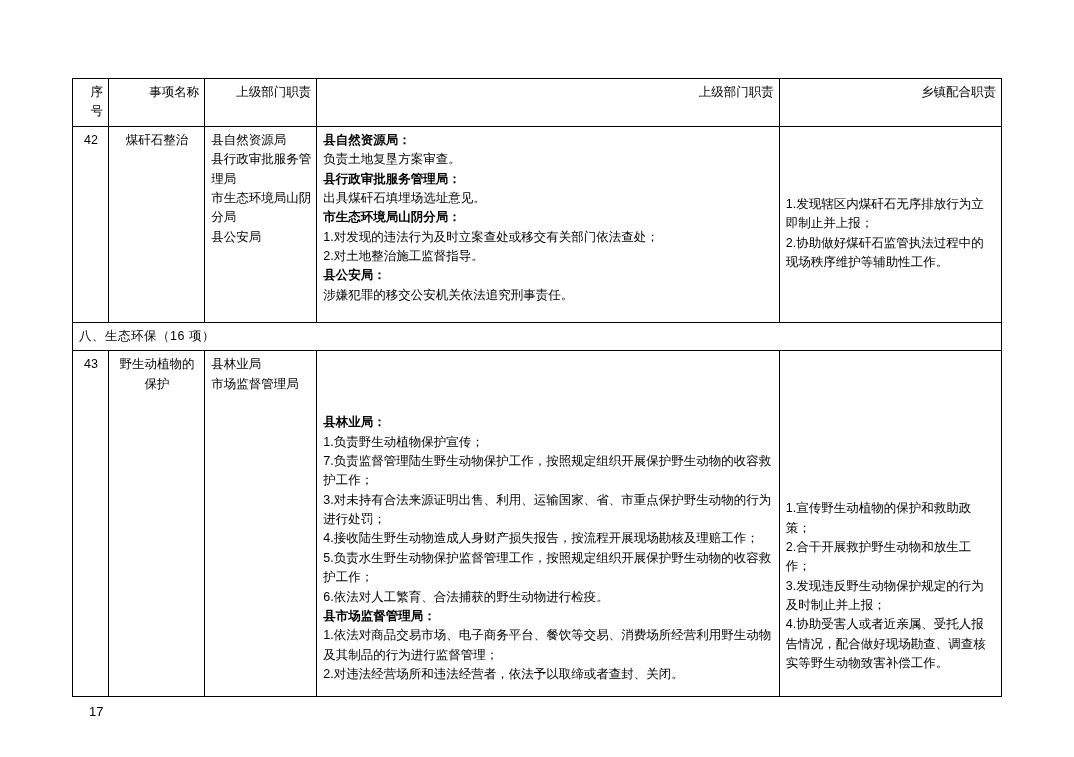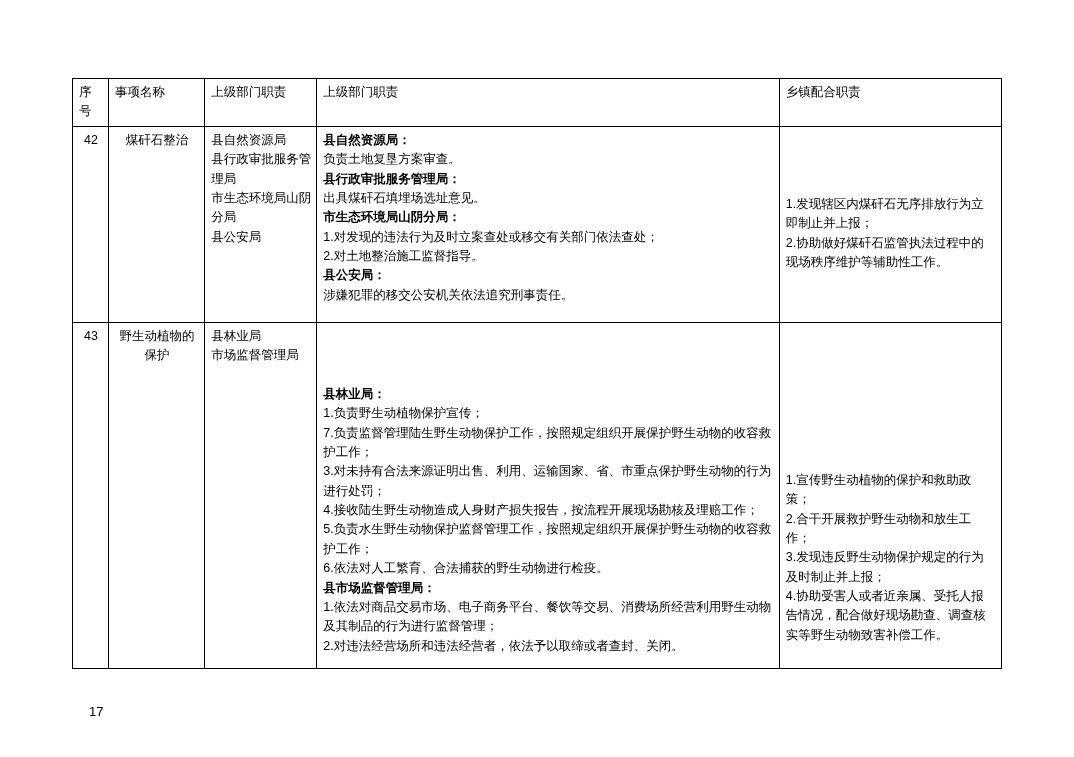--- a/index.html
+++ b/index.html
@@ -34,21 +34,21 @@
     line-height: 1.55;
     font-weight: normal;
   }
   .col-no    { width: 36px; }
   .col-item  { width: 96px; }
   .col-dept  { width: 112px; margin-top: 37px; }
   .col-duty  { width: 462px; }
   .col-town  { width: 222px; }
 
   thead td {
-    text-align: left;
+    text-align: right;
     font-weight: bold;
     font-size: 13px;
     height: 26px;
     vertical-align: middle;
     padding: 3px 4px;
   }
   .cell-center-mid {
     text-align: center;
     vertical-align: middle;
   }
@@ -130,20 +130,23 @@
             <div class="duty-line">2.对土地整治施工监督指导。</div>
           </div>
           <div class="duty-block">
             <div class="duty-head">县公安局：</div>
             <div class="duty-line">涉嫌犯罪的移交公安机关依法追究刑事责任。</div>
           </div>
         </td>
         <td class="col-town cell-top"><span style="white-space:pre-line">1.发现辖区内煤矸石无序排放行为立即制止并上报；
 2.协助做好煤矸石监管执法过程中的现场秩序维护等辅助性工作。</span></td>
       </tr>
+      <tr class="section-row">
+        <td colspan="5">八、生态环保（16 项）</td>
+      </tr>
       <tr class="row-43">
         <td class="col-no cell-center-mid">43</td>
         <td class="col-item cell-center-mid nowrap-name">野生动植物的保护</td>
         <td class="col-dept cell-top dept-cell"><span style="white-space:pre-line">县林业局
 市场监督管理局</span></td>
         <td class="col-duty cell-top">
           <div class="duty-block">
             <div class="duty-head">县林业局：</div>
             <div class="duty-line">1.负责野生动植物保护宣传；</div>
             <div class="duty-line">7.负责监督管理陆生野生动物保护工作，按照规定组织开展保护野生动物的收容救护工作；</div>

